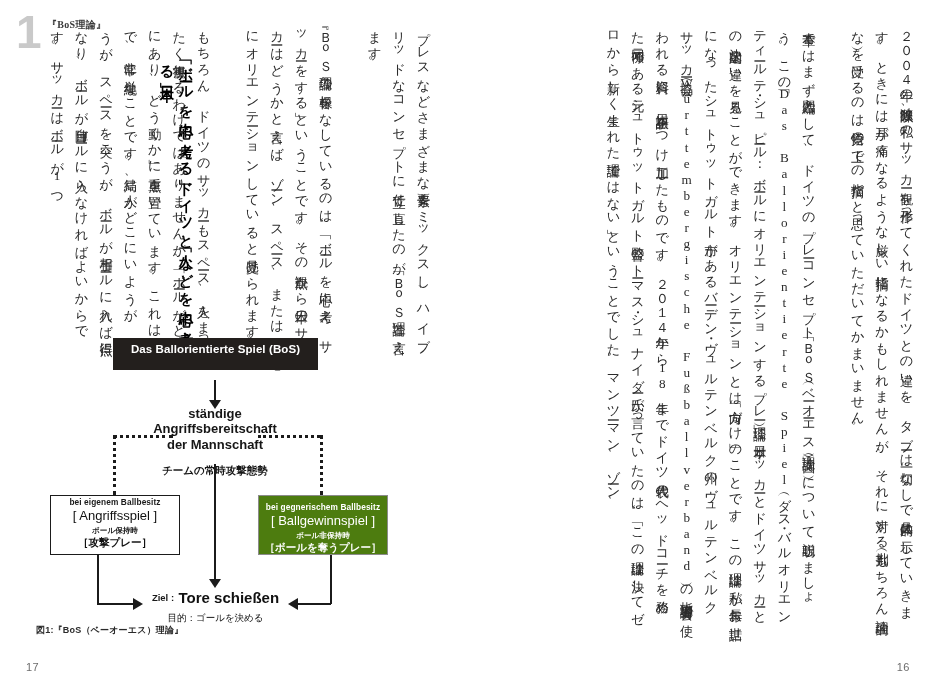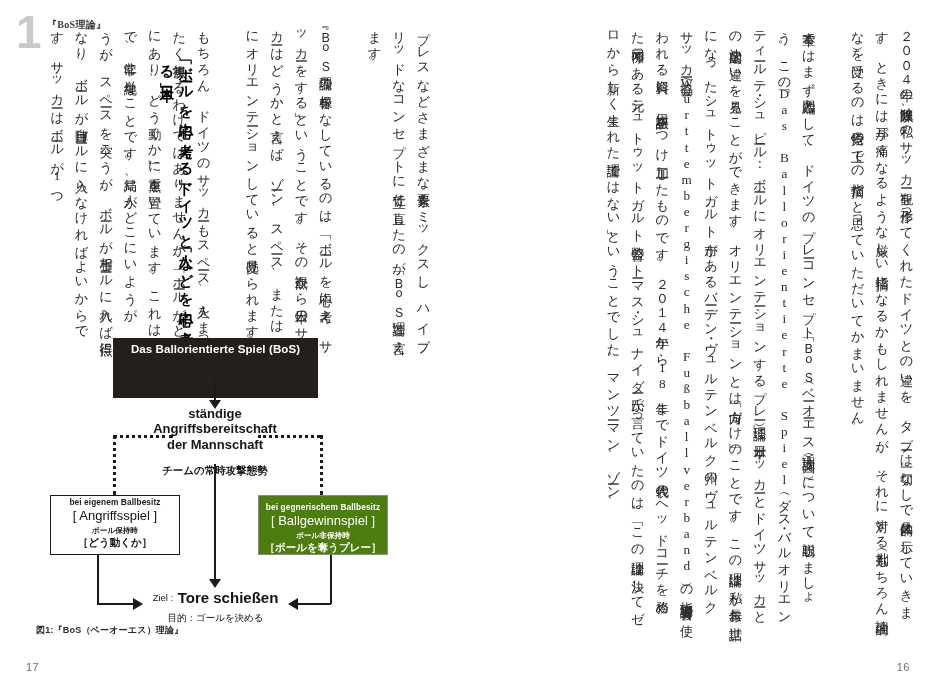--- a/index.html
+++ b/index.html
@@ -67,21 +67,21 @@
 
   
   .diagram{position:absolute;left:0;top:336px;width:470px;height:310px;}
 
   .box{
     position:absolute;
     box-sizing:border-box;
     text-align:center;
   }
   .box-dark{
-    left:113px;top:2px;width:205px;height:60px;
+    left:113px;top:2px;width:205px;height:32px;
     background:#231f1d;color:#ffffff;
     padding-top:5px;
   }
   .box-dark .de{
     font-family:"Liberation Sans",sans-serif;
     font-size:11.5px;font-weight:700;letter-spacing:.1px;
   }
   .box-dark .jp{
     font-family:"Liberation Sans","DejaVu Sans",sans-serif;
     font-size:9.5px;font-weight:700;margin-top:2px;letter-spacing:.2px;
@@ -126,21 +126,21 @@
     font-size:10.5px;font-weight:700;margin-top:0px;
   }
   .box-white .de-big,.box-white .jp-big{color:#111;}
 
   .goal{
     position:absolute;left:118px;top:252px;width:195px;text-align:center;
   }
   .goal .line1{white-space:nowrap;}
   .goal .ziel{
     font-family:"Liberation Sans",sans-serif;
-    font-size:9.5px;font-weight:400;vertical-align:middle;
+    font-size:9.5px;font-weight:700;vertical-align:middle;
   }
   .goal .de{
     font-family:"Liberation Sans",sans-serif;
     font-size:15px;font-weight:700;vertical-align:middle;color:#111;
   }
   .goal .jp{
     font-family:"Liberation Sans","DejaVu Sans",sans-serif;
     font-size:9.5px;font-weight:400;margin-top:6px;color:#111;
   }
 
@@ -215,21 +215,21 @@
     <div class="dotline-h" style="left:258px;top:99px;width:62px;"></div>
     <div class="dotline-v" style="left:320px;top:99px;height:60px;"></div>
 
     <div class="vline" style="left:214px;top:128px;height:118px;"></div>
     <div class="arrow-down" style="left:209px;top:243px;"></div>
 
     <div class="box box-white">
       <div class="de-small">bei eigenem Ballbesitz</div>
       <div class="de-big">[ Angriffsspiel ]</div>
       <div class="jp-small">ボール保持時</div>
-      <div class="jp-big">［どう動くか］</div>
+      <div class="jp-big">［攻撃プレー］</div>
     </div>
 
     <div class="box box-grey">
       <div class="de-small">bei gegnerischem Ballbesitz</div>
       <div class="de-big">[ Ballgewinnspiel ]</div>
       <div class="jp-small">ボール非保持時</div>
       <div class="jp-big">［ボールを奪うプレー］</div>
     </div>
 
     <div class="vline" style="left:97px;top:219px;height:49px;"></div>

